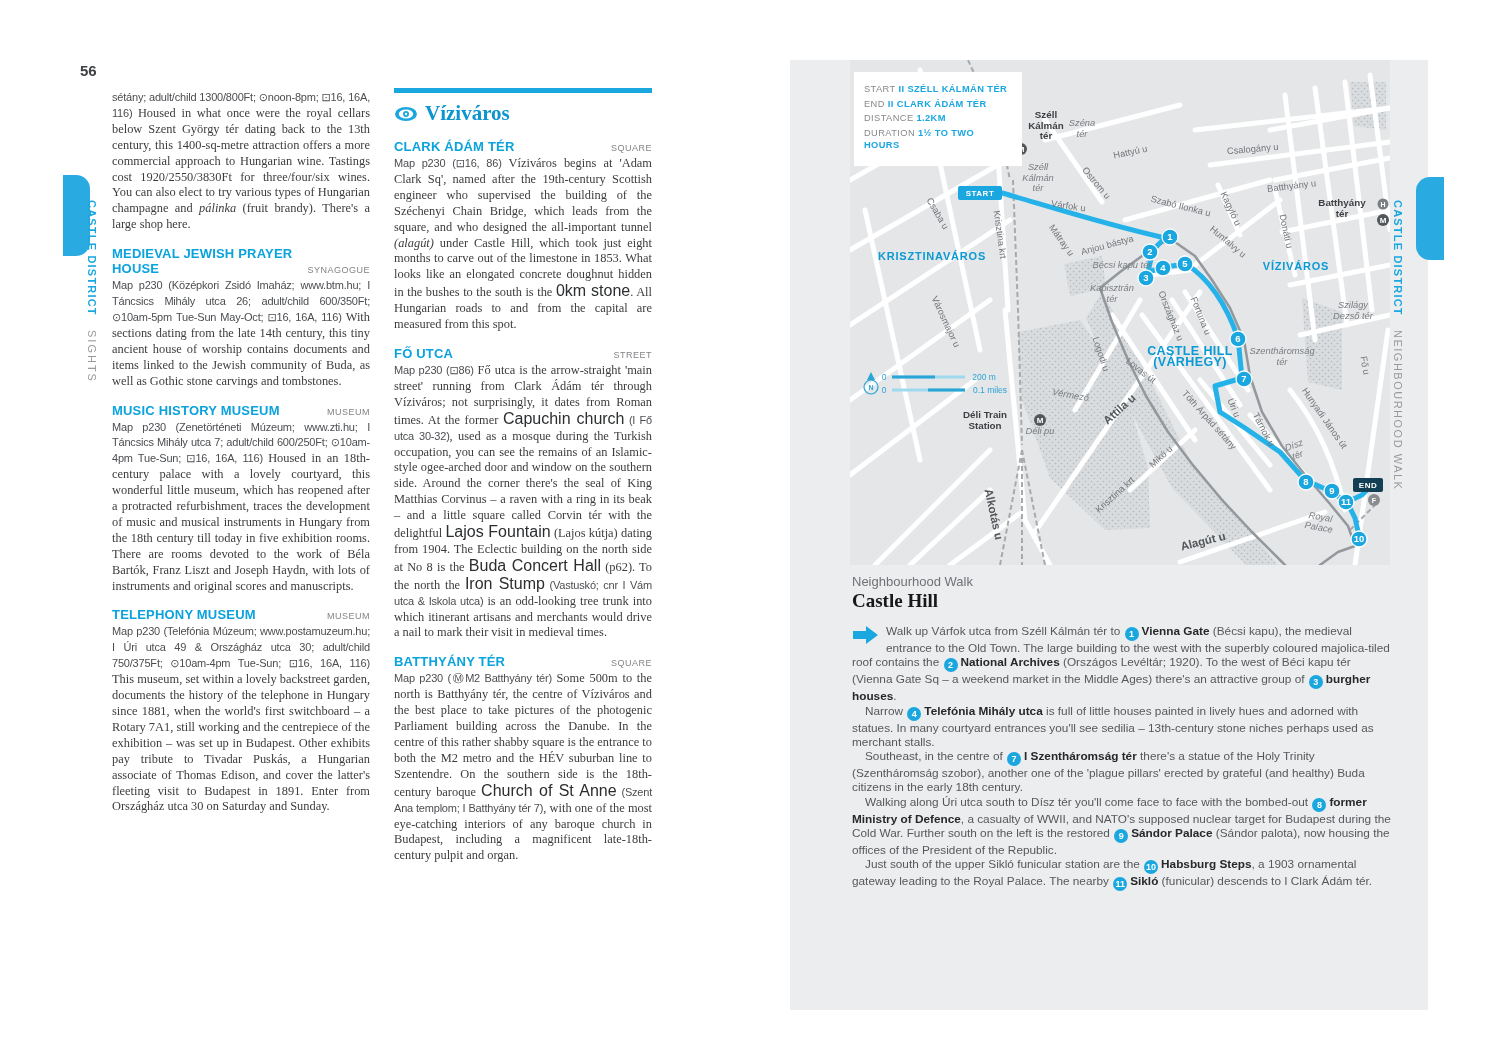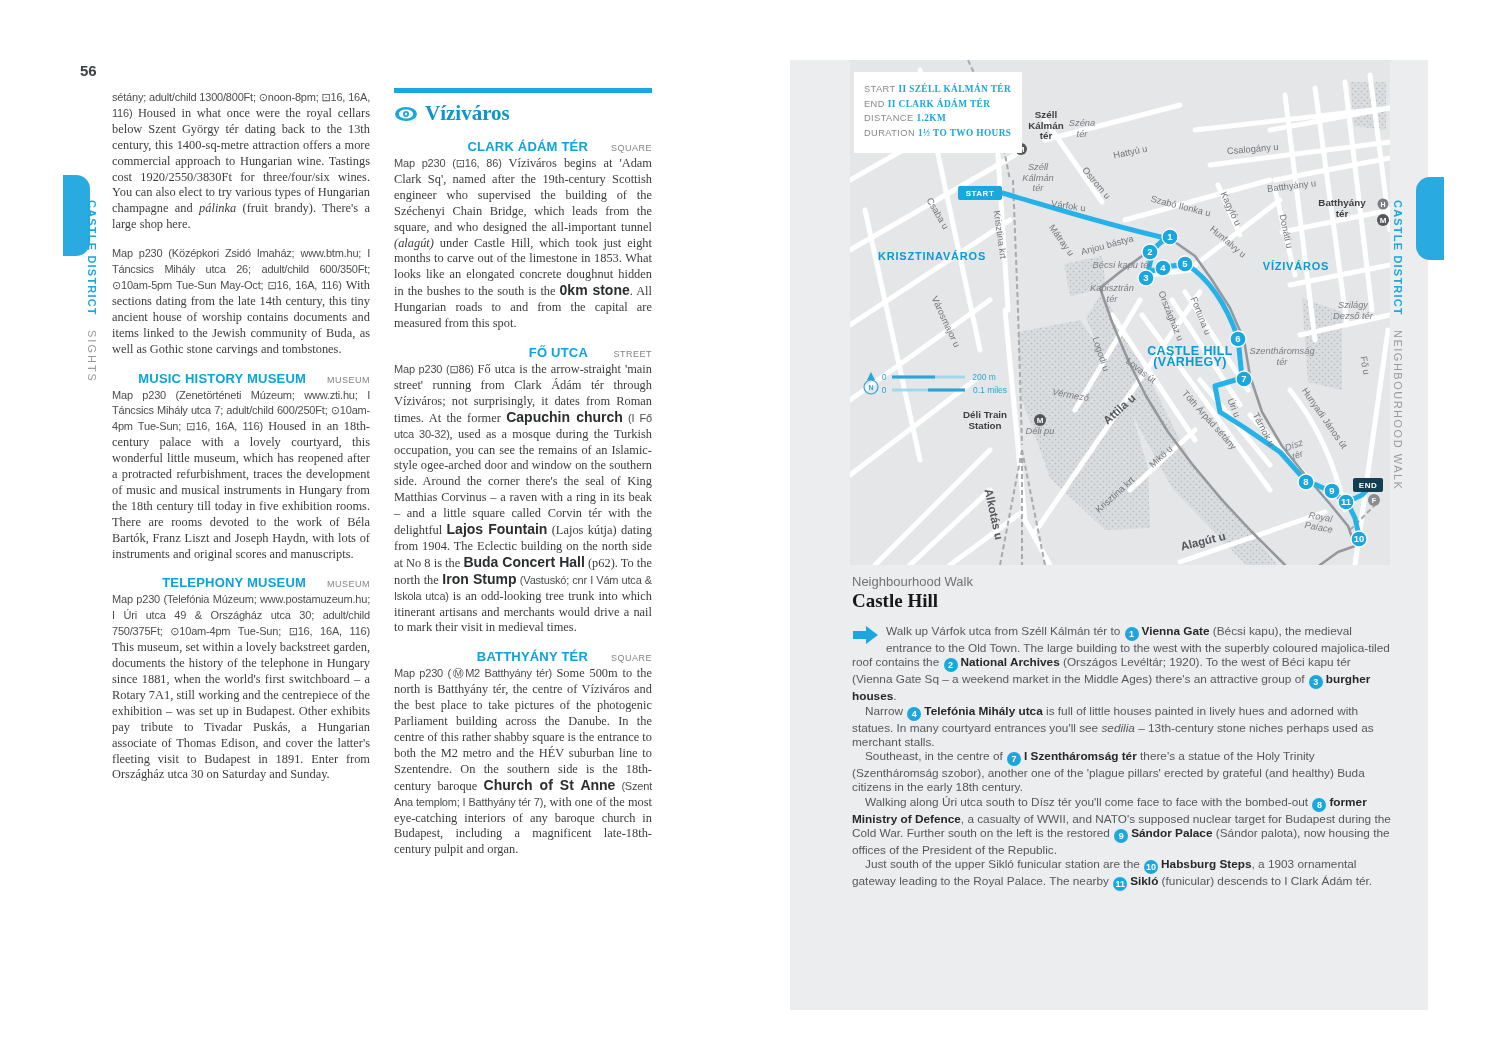--- a/index.html
+++ b/index.html
@@ -4,51 +4,51 @@
 <style>
   html,body{margin:0;padding:0;background:#fff;}
   #canvas{position:relative;width:1479px;height:1060px;background:#fff;overflow:hidden;
           font-family:"Liberation Sans",sans-serif;-webkit-font-smoothing:antialiased;}
   .pagenum{position:absolute;font:bold 15px "Liberation Sans",sans-serif;color:#3d3f42;}
   
   .col{position:absolute;width:258px;}
   .serifp{font-family:"Liberation Serif",serif;font-size:12.4px;line-height:15.9px;color:#3b3c3e;
           text-align:justify;margin:0 0 0 0;}
   .seg-m{font-family:"Liberation Sans",sans-serif;font-size:11px;letter-spacing:-.2px;color:#4b4d50;}
-  .seg-b{font-family:"Liberation Sans",sans-serif;font-weight:bold;font-size:14px;color:#2b2d2f;}
+  .seg-b{font-family:"Liberation Sans",sans-serif;font-weight:normal;font-size:16px;color:#2b2d2f;}
   .seg-i{font-style:italic;}
   .sight{margin-top:13px;}
   .sight-head{position:relative;margin-bottom:2px;}
   .sight-name{font:bold 13px "Liberation Sans",sans-serif;color:#0aa3dd;letter-spacing:.2px;
-              padding-right:64px;display:block;line-height:15px;text-align:right;}
+              padding-right:64px;display:block;line-height:15px;}
   .sight-type{position:absolute;right:0;bottom:1px;font:9px "Liberation Sans",sans-serif;
               color:#808386;letter-spacing:.5px;}
   .sec-bar{height:5px;background:#1aa7e0;margin-bottom:8px;}
   .sec-head{display:flex;align-items:center;gap:7px;margin-bottom:10px;}
   .sec-title{font:bold 21px "Liberation Serif",serif;color:#0d95d0;}
   
   .tabrect{position:absolute;background:#29abe2;}
   .vtext{position:absolute;writing-mode:vertical-rl;font:bold 11px "Liberation Sans",sans-serif;
          letter-spacing:1.2px;white-space:nowrap;}
   .vtext .dist{color:#1aa7e0;}
   .vtext .sect{color:#97999c;font-weight:normal;letter-spacing:2px;margin-top:10px;}
   
   #rightpage{position:absolute;left:790px;top:60px;width:638px;height:950px;background:#ecedee;overflow:hidden;}
   #mapwrap{position:absolute;left:60px;top:0;width:540px;height:505px;}
   #infobox{position:absolute;left:64px;top:12px;width:148px;background:#fff;padding:11px 10px 12px;}
   .ib-line{font:9.3px "Liberation Sans",sans-serif;color:#85878a;letter-spacing:.4px;
            line-height:12.5px;margin-bottom:2px;}
-  .ib-line b{color:#1aa7e0;font-weight:bold;font-family:Liberation Serif, serif;}
+  .ib-line b{color:#1aa7e0;font-weight:bold;}
   #walk{position:absolute;left:62px;top:514px;width:541px;}
   .walk-kicker{font:13px "Liberation Sans",sans-serif;color:#6f7276;margin-bottom:1px;}
   .walk-title{font:bold 19px "Liberation Serif",serif;color:#17181a;margin:0 0 12px;}
   .wpara{font:11.8px/14.3px "Liberation Sans",sans-serif;color:#55585b;margin:0;}
   .wpara + .wpara{text-indent:13px;}
   .wpara .seg-wb{font-weight:bold;color:#26282a;}
-  .wpara .seg-wi{font-style:italic;}
+  .wpara .seg-wi{}
   .nbadge{display:inline-flex;align-items:center;justify-content:center;width:14px;height:14px;
           border-radius:50%;background:#1aa7e0;color:#fff;font:bold 9px "Liberation Sans",sans-serif;
           vertical-align:-2px;margin:0 3px 0 1px;text-indent:0;}
   .walk-arrow{float:left;margin:1px 7px 2px 0;}
   
   text{font-family:"Liberation Sans",sans-serif;}
   .m-st{fill:#73767a;font-size:9.3px;}
   .m-it{fill:#7b7e82;font-size:9.3px;font-style:italic;}
   .m-dk{fill:#3d3f43;font-size:9.8px;font-weight:bold;}
   .m-cy{fill:#0a9ad4;font-size:11px;font-weight:bold;letter-spacing:.8px;}
@@ -68,20 +68,24 @@
 
   <div class="tabrect" style="left:63px;top:175px;width:27px;height:81px;border-radius:0 14px 14px 0;"></div>
   <div class="vtext" style="left:86px;top:200px;">
     <span class="dist">CASTLE DISTRICT</span>
     <span class="sect">SIGHTS</span>
   </div>
 
   <div class="col" style="left:112px;top:90px;" id="col1">
       <p class="serifp"><span class="seg-m">sétány; adult/child 1300/800Ft; ⊙noon-8pm; ⊡16, 16A, 116) </span><span>Housed in what once were the royal cellars below Szent György tér dating back to the 13th century, this 1400-sq-metre attraction offers a more commercial approach to Hungarian wine. Tastings cost 1920/2550/3830Ft for three/four/six wines. You can also elect to try various types of Hungarian champagne and </span><span class="seg-i">pálinka</span><span> (fruit brandy). There's a large shop here.</span></p>
       <div class="sight">
+        <div class="sight-head">
+          <span class="sight-name">MEDIEVAL JEWISH PRAYER HOUSE</span>
+          <span class="sight-type">SYNAGOGUE</span>
+        </div>
         <p class="serifp"><span class="seg-m">Map p230 (Középkori Zsidó Imaház; www.btm.hu; I Táncsics Mihály utca 26; adult/child 600/350Ft; ⊙10am-5pm Tue-Sun May-Oct; ⊡16, 16A, 116) </span><span>With sections dating from the late 14th century, this tiny ancient house of worship contains documents and items linked to the Jewish community of Buda, as well as Gothic stone carvings and tombstones.</span></p>
       </div>
       <div class="sight">
         <div class="sight-head">
           <span class="sight-name">MUSIC HISTORY MUSEUM</span>
           <span class="sight-type">MUSEUM</span>
         </div>
         <p class="serifp"><span class="seg-m">Map p230 (Zenetörténeti Múzeum; www.zti.hu; I Táncsics Mihály utca 7; adult/child 600/250Ft; ⊙10am-4pm Tue-Sun; ⊡16, 16A, 116) </span><span>Housed in an 18th-century palace with a lovely courtyard, this wonderful little museum, which has reopened after a protracted refurbishment, traces the development of music and musical instruments in Hungary from the 18th century till today in five exhibition rooms. There are rooms devoted to the work of Béla Bartók, Franz Liszt and Joseph Haydn, with lots of instruments and original scores and manuscripts.</span></p>
       </div>
       <div class="sight">

